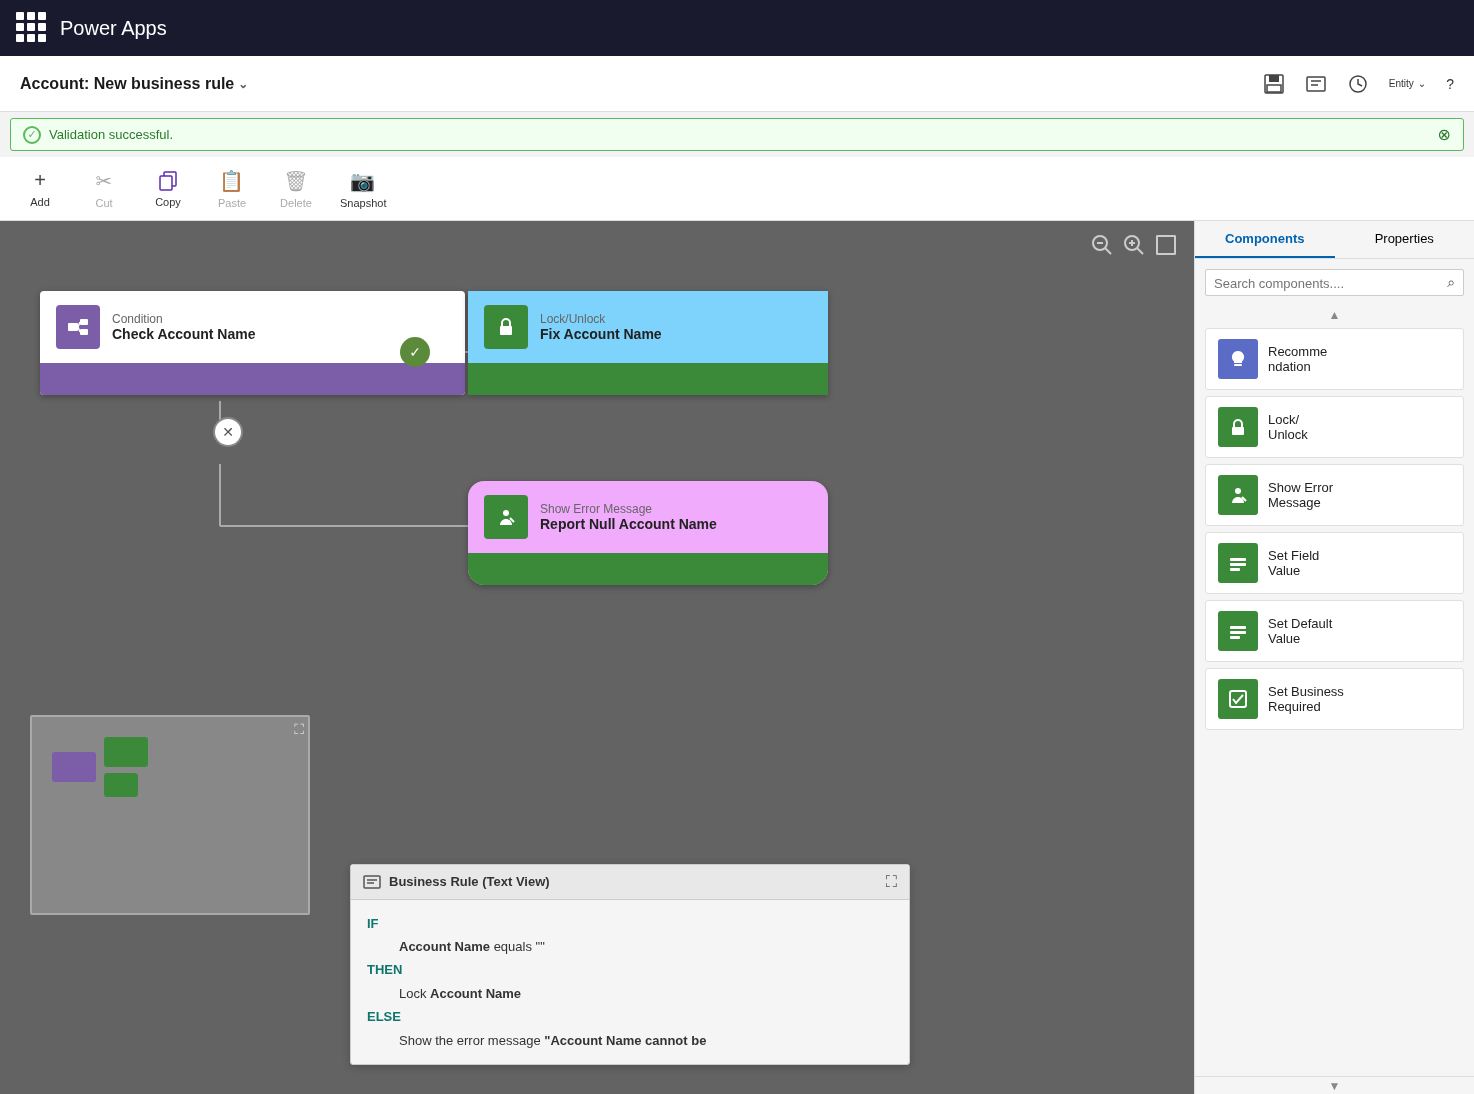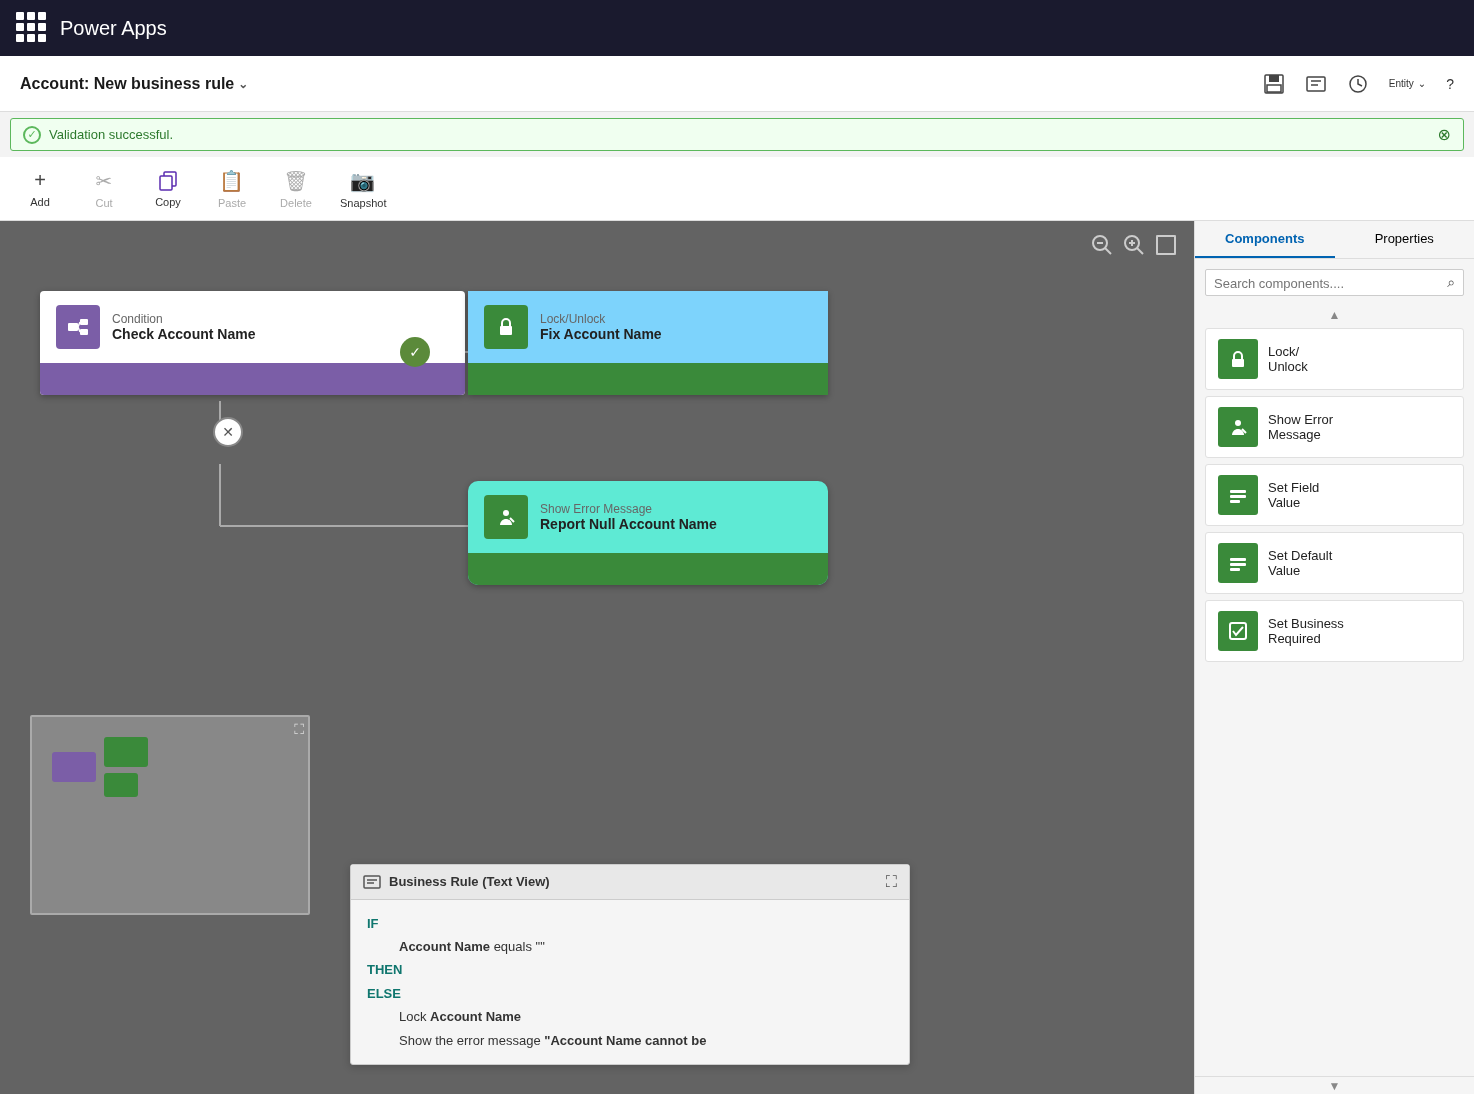--- a/index.html
+++ b/index.html
@@ -184,22 +184,22 @@
       border-radius: 0;
       overflow: hidden;
       box-shadow: 0 2px 6px rgba(0,0,0,0.3);
     }
 
     
     .error-node {
       position: absolute;
       top: 260px; left: 468px;
       width: 360px;
-      background: #5eead4;
-      border-radius: 10px;
+      background: #f0abfc;
+      border-radius: 16px;
       overflow: hidden;
       box-shadow: 0 2px 6px rgba(0,0,0,0.3);
     }
 
     
     .mini-map {
       position: absolute;
       bottom: 180px; left: 30px;
       width: 280px; height: 200px;
       background: #888;
@@ -523,25 +523,25 @@
       <div class="text-view-body">
         <div>
           <span class="text-view-keyword">IF</span>
         </div>
         <div style="padding-left:32px;">
           <span class="text-view-bold">Account Name</span><span> equals </span><span>""</span>
         </div>
         <div>
           <span class="text-view-keyword">THEN</span>
         </div>
+        <div style="padding-left:32px;">
+          <span>Lock </span><span class="text-view-bold">Account Name</span>
+        </div>
         <div>
           <span class="text-view-keyword">ELSE</span>
-        </div>
-        <div style="padding-left:32px;">
-          <span>Lock </span><span class="text-view-bold">Account Name</span>
         </div>
         <div style="padding-left:32px;">
           <span>Show the error message </span><span class="text-view-bold">"Account Name cannot be</span>
         </div>
       </div>
     </div>
 
   </div>
 
   <div class="right-panel" style="position:relative;">
@@ -550,20 +550,29 @@
       <button class="panel-tab">Properties</button>
     </div>
     <div class="search-box">
       <input class="search-input" type="text" placeholder="Search components...." style="">
       <span class="search-icon">⌕</span>
     </div>
 
     <div style="text-align:center;color:#888;font-size:12px;padding:2px 0;">▲</div>
     <div class="components-list">
 
+      <div class="component-item">
+        <div class="comp-icon blue">
+          <svg width="20" height="20" viewBox="0 0 20 20" fill="white">
+            <path d="M10 2a6 6 0 0 1 4 10.5V14H6v-1.5A6 6 0 0 1 10 2z"></path>
+            <rect x="6" y="15" width="8" height="2" rx="1" fill="white"></rect>
+          </svg>
+        </div>
+        <span class="comp-label">Recomme<br>ndation</span>
+      </div>
 
       <div class="component-item">
         <div class="comp-icon green">
           <svg width="20" height="20" viewBox="0 0 20 20" fill="white">
             <rect x="4" y="10" width="12" height="8" rx="1" fill="white"></rect>
             <path d="M6 10V7a4 4 0 0 1 8 0v3" stroke="white" stroke-width="2" fill="none"></path>
           </svg>
         </div>
         <span class="comp-label">Lock/<br>Unlock</span>
       </div>

